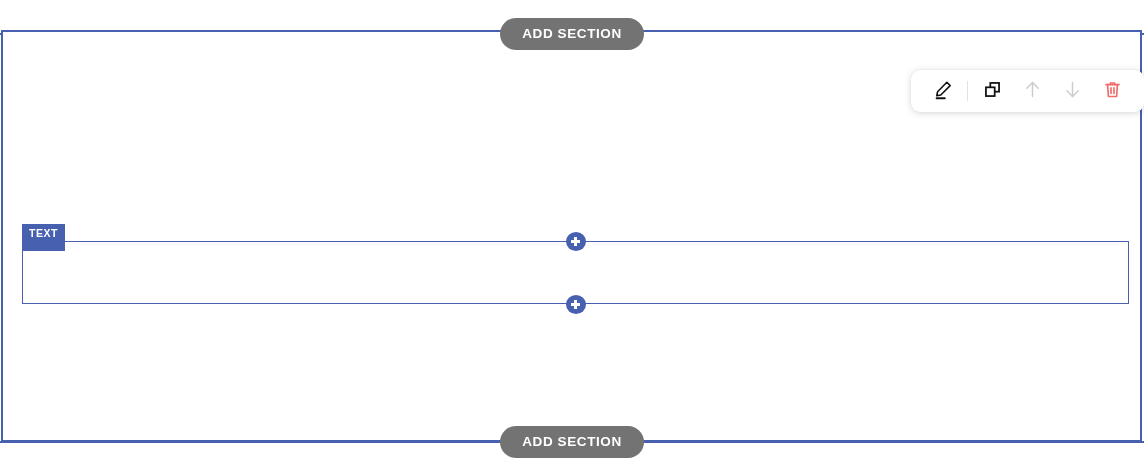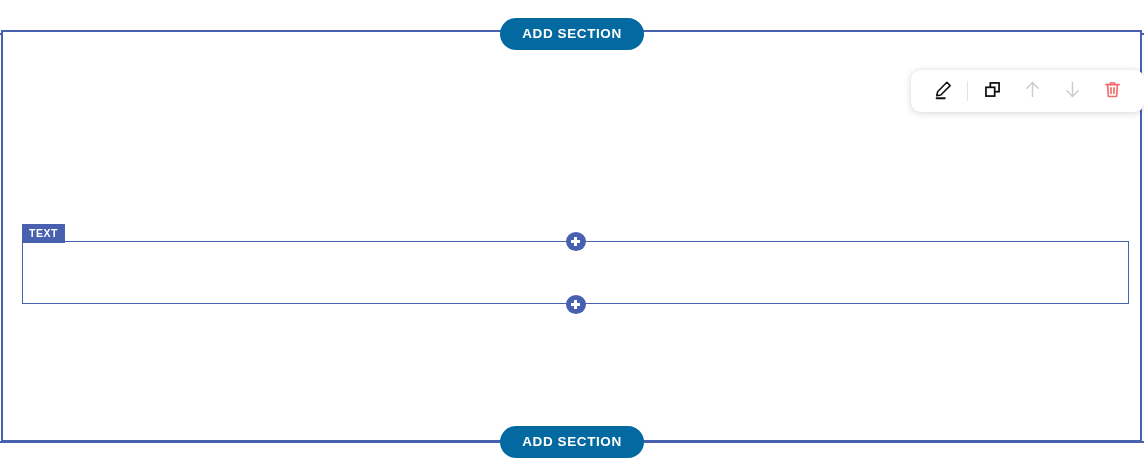--- a/index.html
+++ b/index.html
@@ -39,21 +39,21 @@
     left: 0;
     right: 0;
     top: 50%;
     height: 2px;
     margin-top: -1px;
     background: #4760b0;
   }
   .add-section-pill {
     position: relative;
     z-index: 2;
-    background: #0369a1;
+    background: #737373;
     color: #ffffff;
     font-size: 13.5px;
     font-weight: bold;
     letter-spacing: 0.6px;
     line-height: 1;
     padding: 9px 22px 9px 22px;
     border-radius: 16px;
     white-space: nowrap;
     cursor: pointer;
     user-select: none;
@@ -130,21 +130,21 @@
   #text-block-label {
     position: absolute;
     left: 0px;
     top: -17px;
     background: #4760b0;
     color: #ffffff;
     font-size: 10.5px;
     font-weight: bold;
     letter-spacing: 0.5px;
     line-height: 1;
-    padding: 4px 7px 4px 7px;
+    padding: 4px 7px 12px 7px;
     user-select: none;
   }
 
   
   .insert-plus {
     position: absolute;
     left: 50%;
     margin-left: -10px;
     width: 20px;
     height: 19px;

